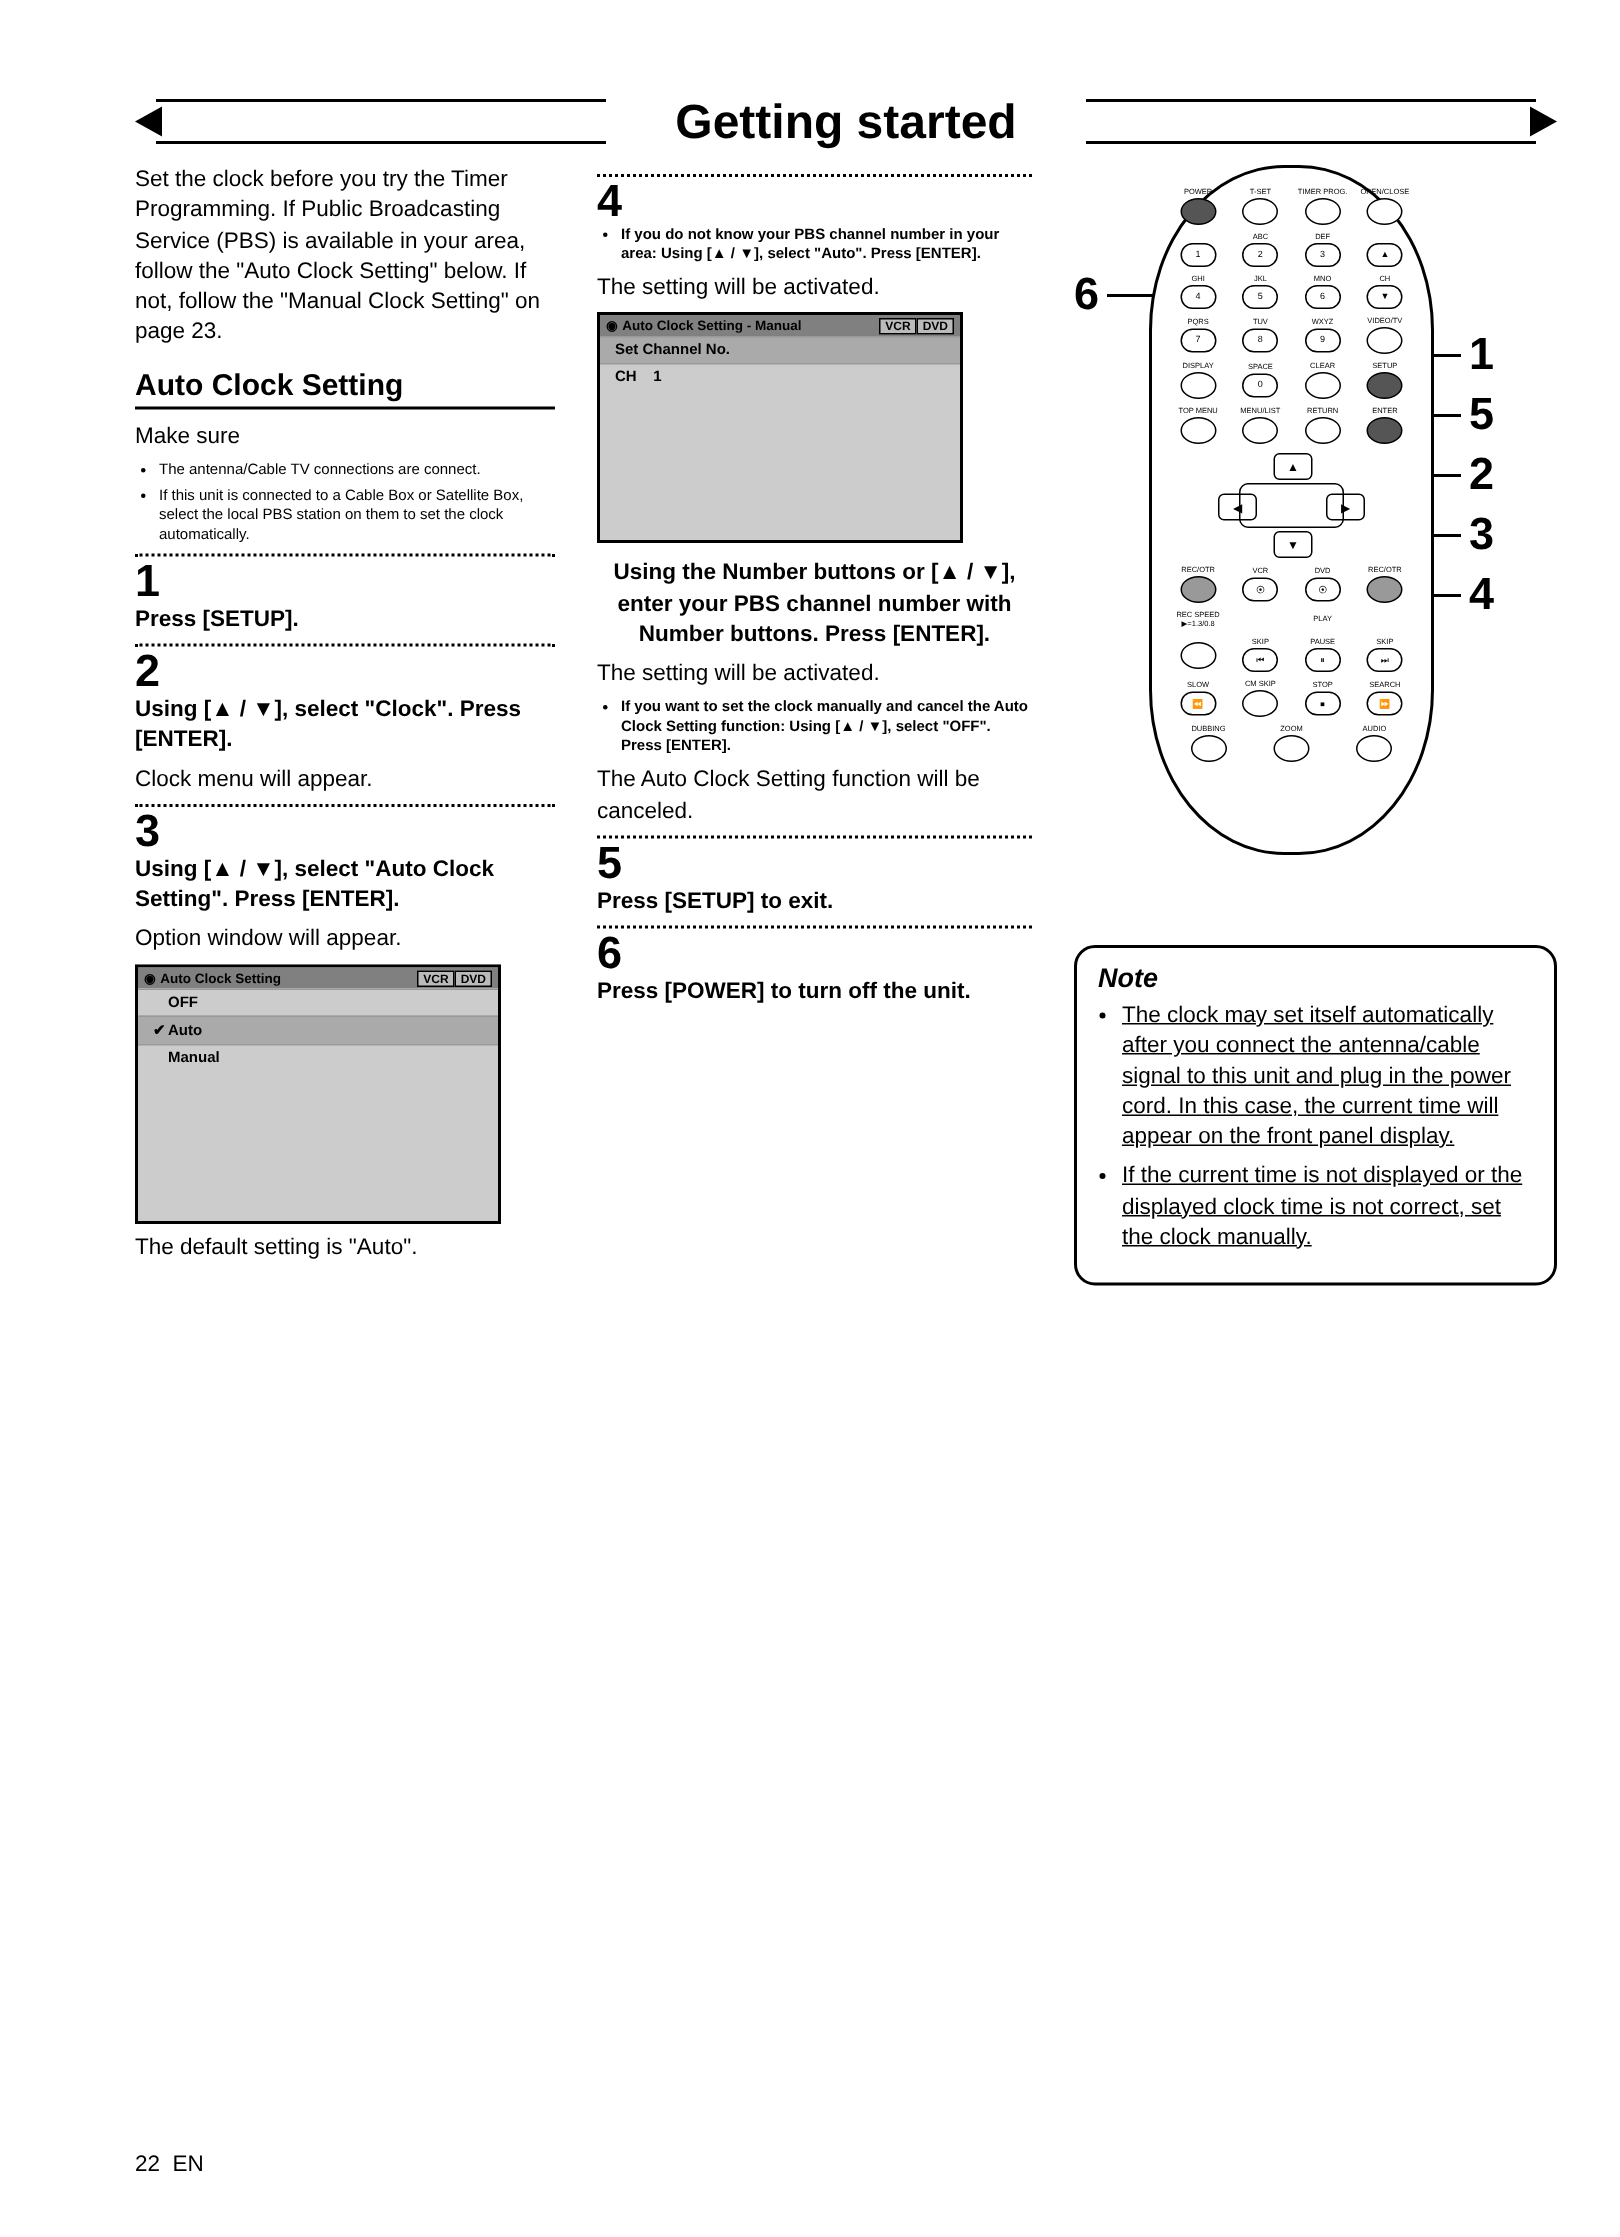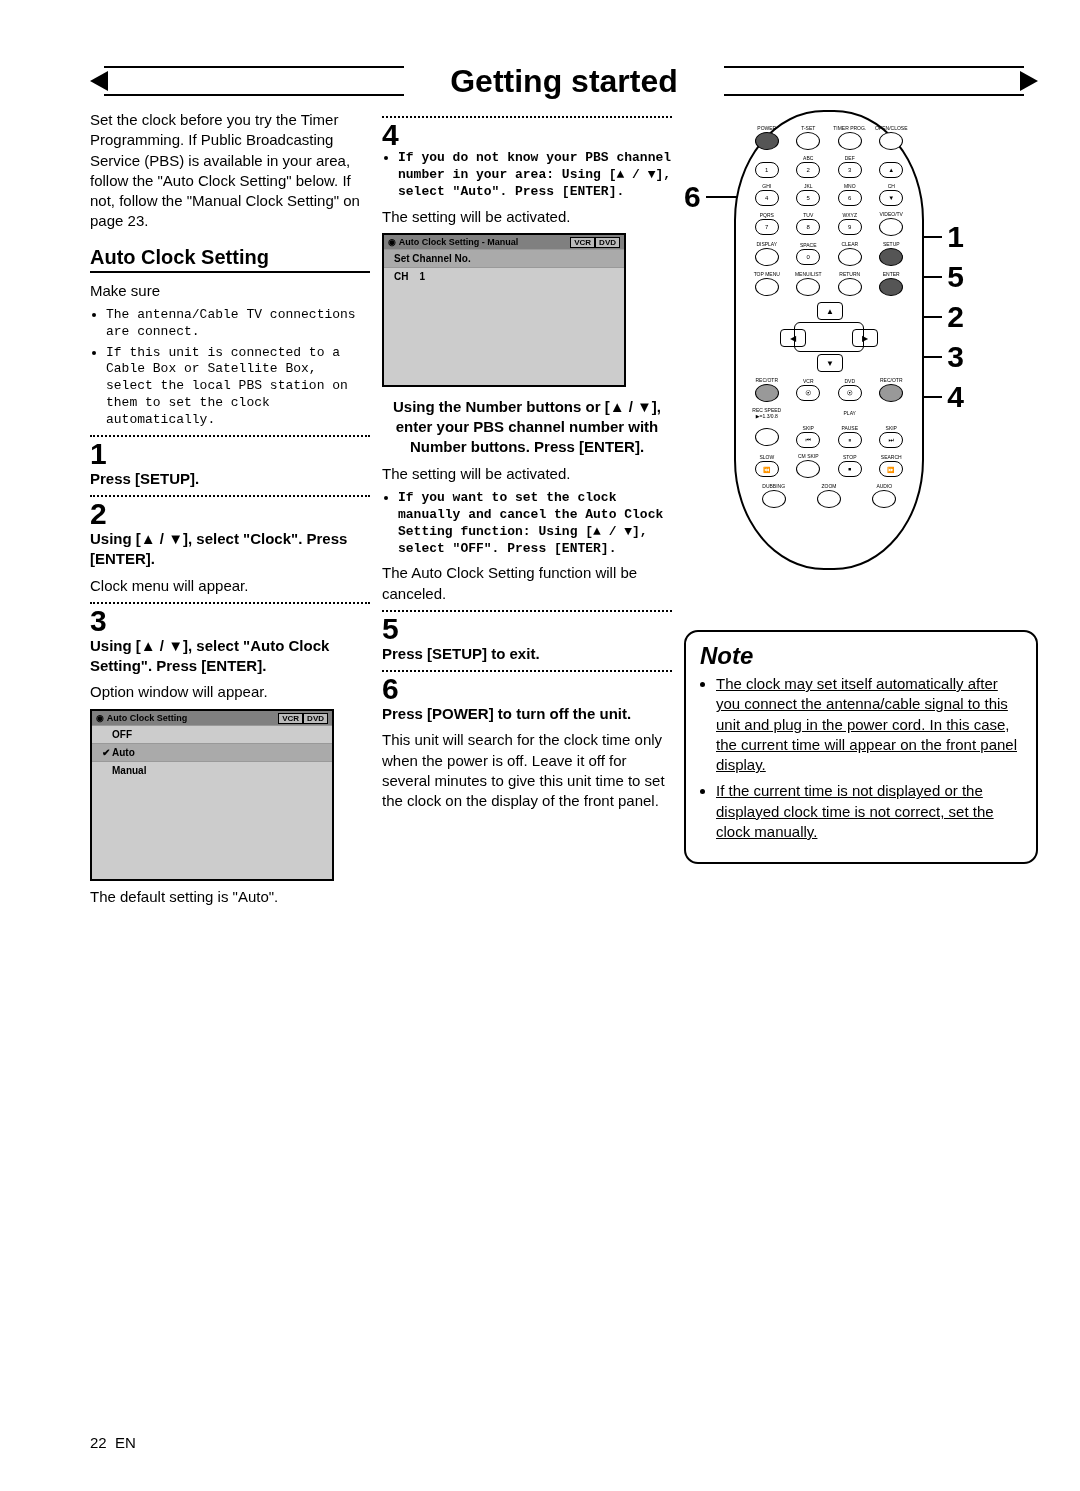--- a/index.html
+++ b/index.html
@@ -46,21 +46,21 @@
     background: #808080;
     color: #fff;
     font-size: 26px;
     font-weight: bold;
     text-align: center;
     padding: 4px 0 6px 0;
     margin-bottom: 10px;
   }
   .columns {
     display: flex;
-    gap: 12px;
+    gap: 28px;
   }
   .col {
     flex: 1 1 0;
     min-width: 0;
   }
   .col1 { flex: 0 0 280px; }
   .col2 { flex: 0 0 290px; }
   .col3 { flex: 1 1 auto; position: relative;}
   p { margin: 0 0 6px 0; line-height: 1.35; font-size: 15px;}
   .section-heading {
@@ -75,23 +75,23 @@
     border-top: 2px dotted #000;
     margin: 6px 0 2px 0;
   }
   .step-num {
     font-size: 30px;
     font-weight: bold;
     line-height: 1;
     margin-top: 2px;
   }
   .bold { font-weight: bold; }
-  .italic { font-style: italic; font-weight: bold; font-size: 24px;}
+  .italic { font-style: italic; font-weight: bold; font-size: 18px;}
   ul.bullets { margin: 0 0 6px 0; padding-left: 16px; }
-  ul.bullets li { margin-bottom: 4px; line-height:1.3; font-size:13px;font-family:Liberation Mono, monospace;}
+  ul.bullets li { margin-bottom: 4px; line-height:1.3; font-size:10px;}
   .osd {
     border: 2px solid #000;
     background: #ccc;
     width: 240px;
     font-size: 10px;
     font-weight: bold;
     margin: 6px 0;
   }
   .osd-header {
     display:flex; justify-content:space-between; align-items:center;
@@ -261,21 +261,20 @@
       </ul>
       <p>The Auto Clock Setting function will be canceled.</p>
 
       <hr class="dotted">
       <div class="step-num">5</div>
       <p class="bold">Press [SETUP] to exit.</p>
 
       <hr class="dotted">
       <div class="step-num">6</div>
       <p class="bold">Press [POWER] to turn off the unit.</p>
-      <p>This unit will search for the clock time only when the power is off. Leave it off for several minutes to give this unit time to set the clock on the display of the front panel.</p>
     </div>
 
     <div class="col col3">
       <div class="remote-wrap">
 
         <div class="callout-num" style="top:70px; left:0;">6</div>
         <div class="callout-line" style="top:86px; left:22px; width:36px;"></div>
 
         <div class="callout-num" style="top:110px; right:0;">1</div>
         <div class="callout-line" style="top:126px; right:22px; width:30px;"></div>

